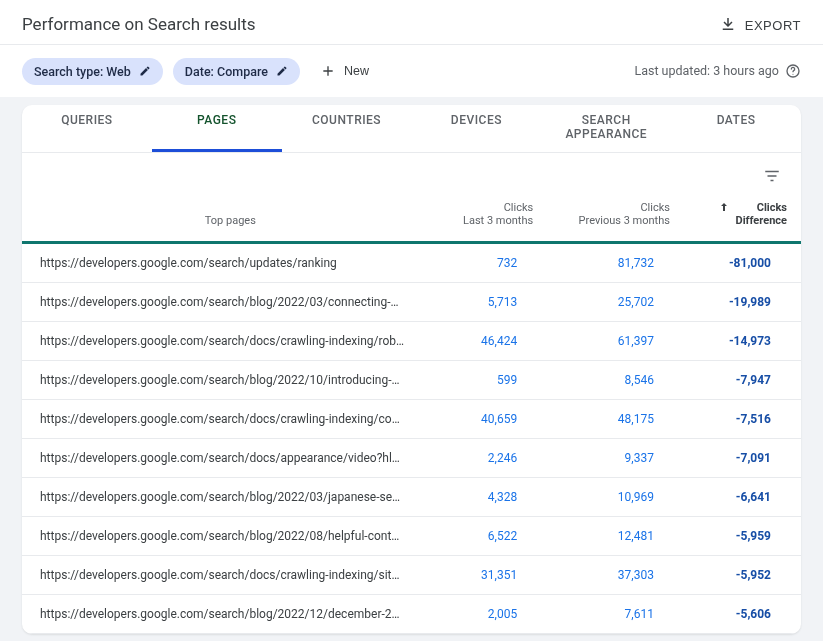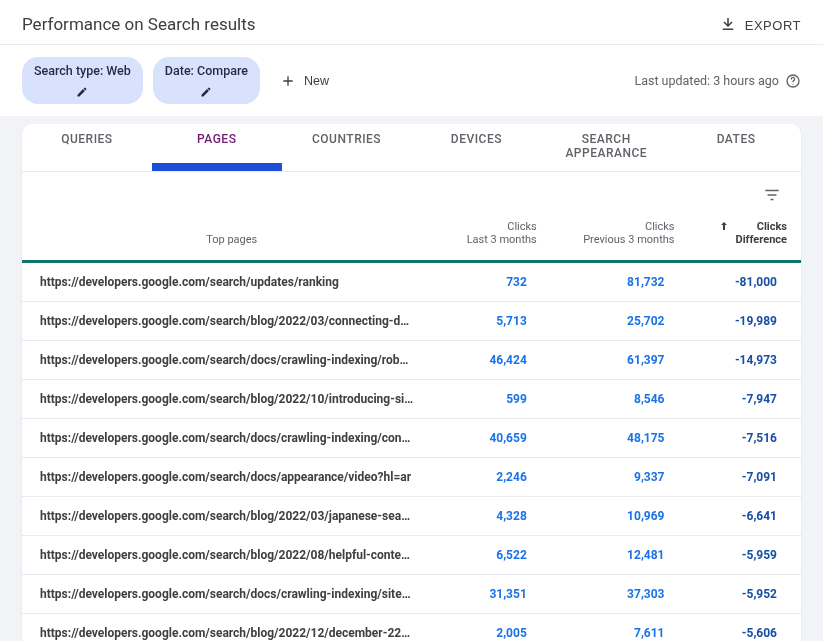--- a/index.html
+++ b/index.html
@@ -51,21 +51,20 @@
       display: flex;
       align-items: center;
       gap: 8px;
       background: #d9e2fc;
       color: #1f2b47;
       padding: 6px 12px;
       border-radius: 16px;
       font-size: 12.5px;
       font-weight: 500;
       cursor: pointer;
-      flex-direction: column;
     }
     .chip-new {
       display: flex;
       align-items: center;
       gap: 8px;
       background: none;
       color: #3c4043;
       padding: 6px 10px;
       border-radius: 16px;
       font-size: 12.5px;
@@ -95,22 +94,22 @@
       text-align: center;
       padding: 8px 0;
       font-size: 12px;
       font-weight: 500;
       letter-spacing: 0.5px;
       color: #5f6368;
       cursor: pointer;
       border-bottom: 3px solid transparent;
     }
     .tab.active {
-      color: #701a75;
-      border-bottom: 8px solid #1d4ed8;
+      color: #14532d;
+      border-bottom: 3px solid #1d4ed8;
     }
     .filter-row {
       display: flex;
       justify-content: flex-end;
       padding: 8px 14px 0 14px;
     }
     .filter-icon-btn {
       background: none;
       border: none;
       cursor: pointer;
@@ -141,24 +140,23 @@
       display: flex;
       align-items: flex-start;
       justify-content: flex-end;
       gap: 6px;
     }
     .th-diff-text .th-line1, .th-diff-text .th-line2 {
       font-weight: 700;
       color: #3c4043;
     }
     table.data tbody td {
-      padding: 12px 24px;
+      padding: 12px 30px;
       border-bottom: 1px solid #e8eaed;
       font-size: 12px;
-      font-weight: bold;
     }
     table.data tbody td:first-child {
       text-align: left;
       color: #3c4043;
       padding-left: 18px;
       max-width: 360px;
       overflow: hidden;
       text-overflow: ellipsis;
       white-space: nowrap;
     }

